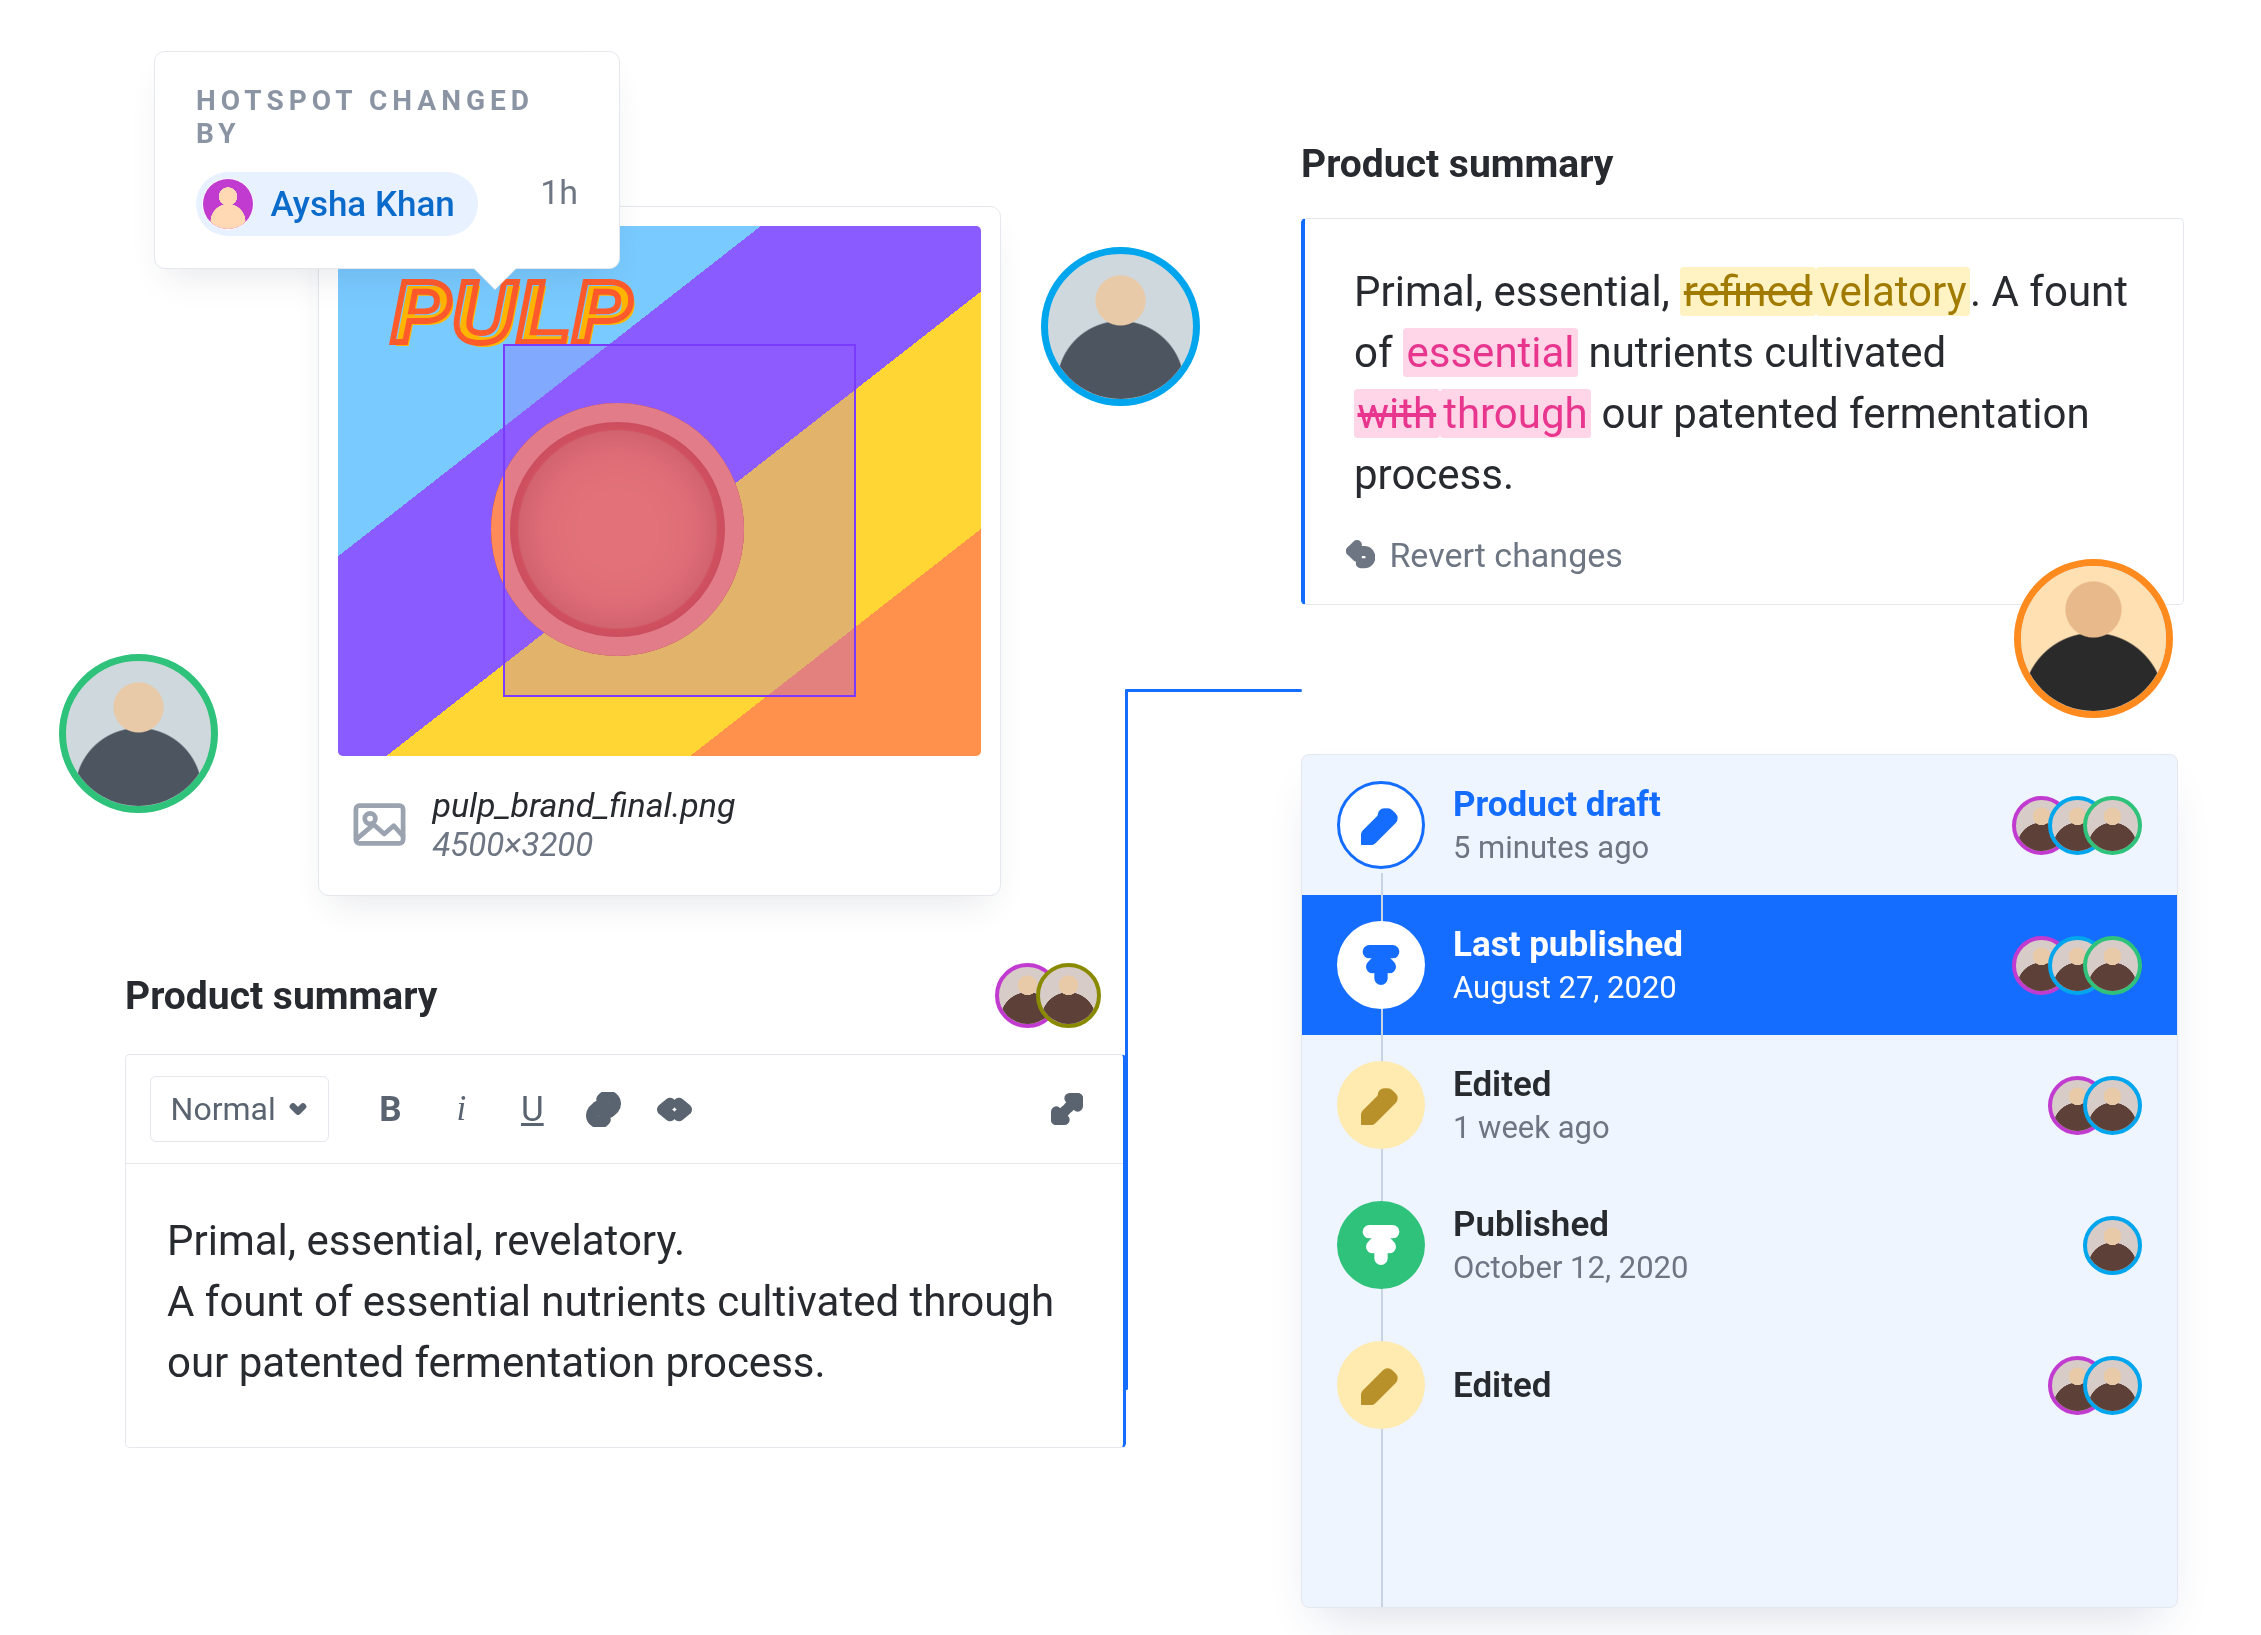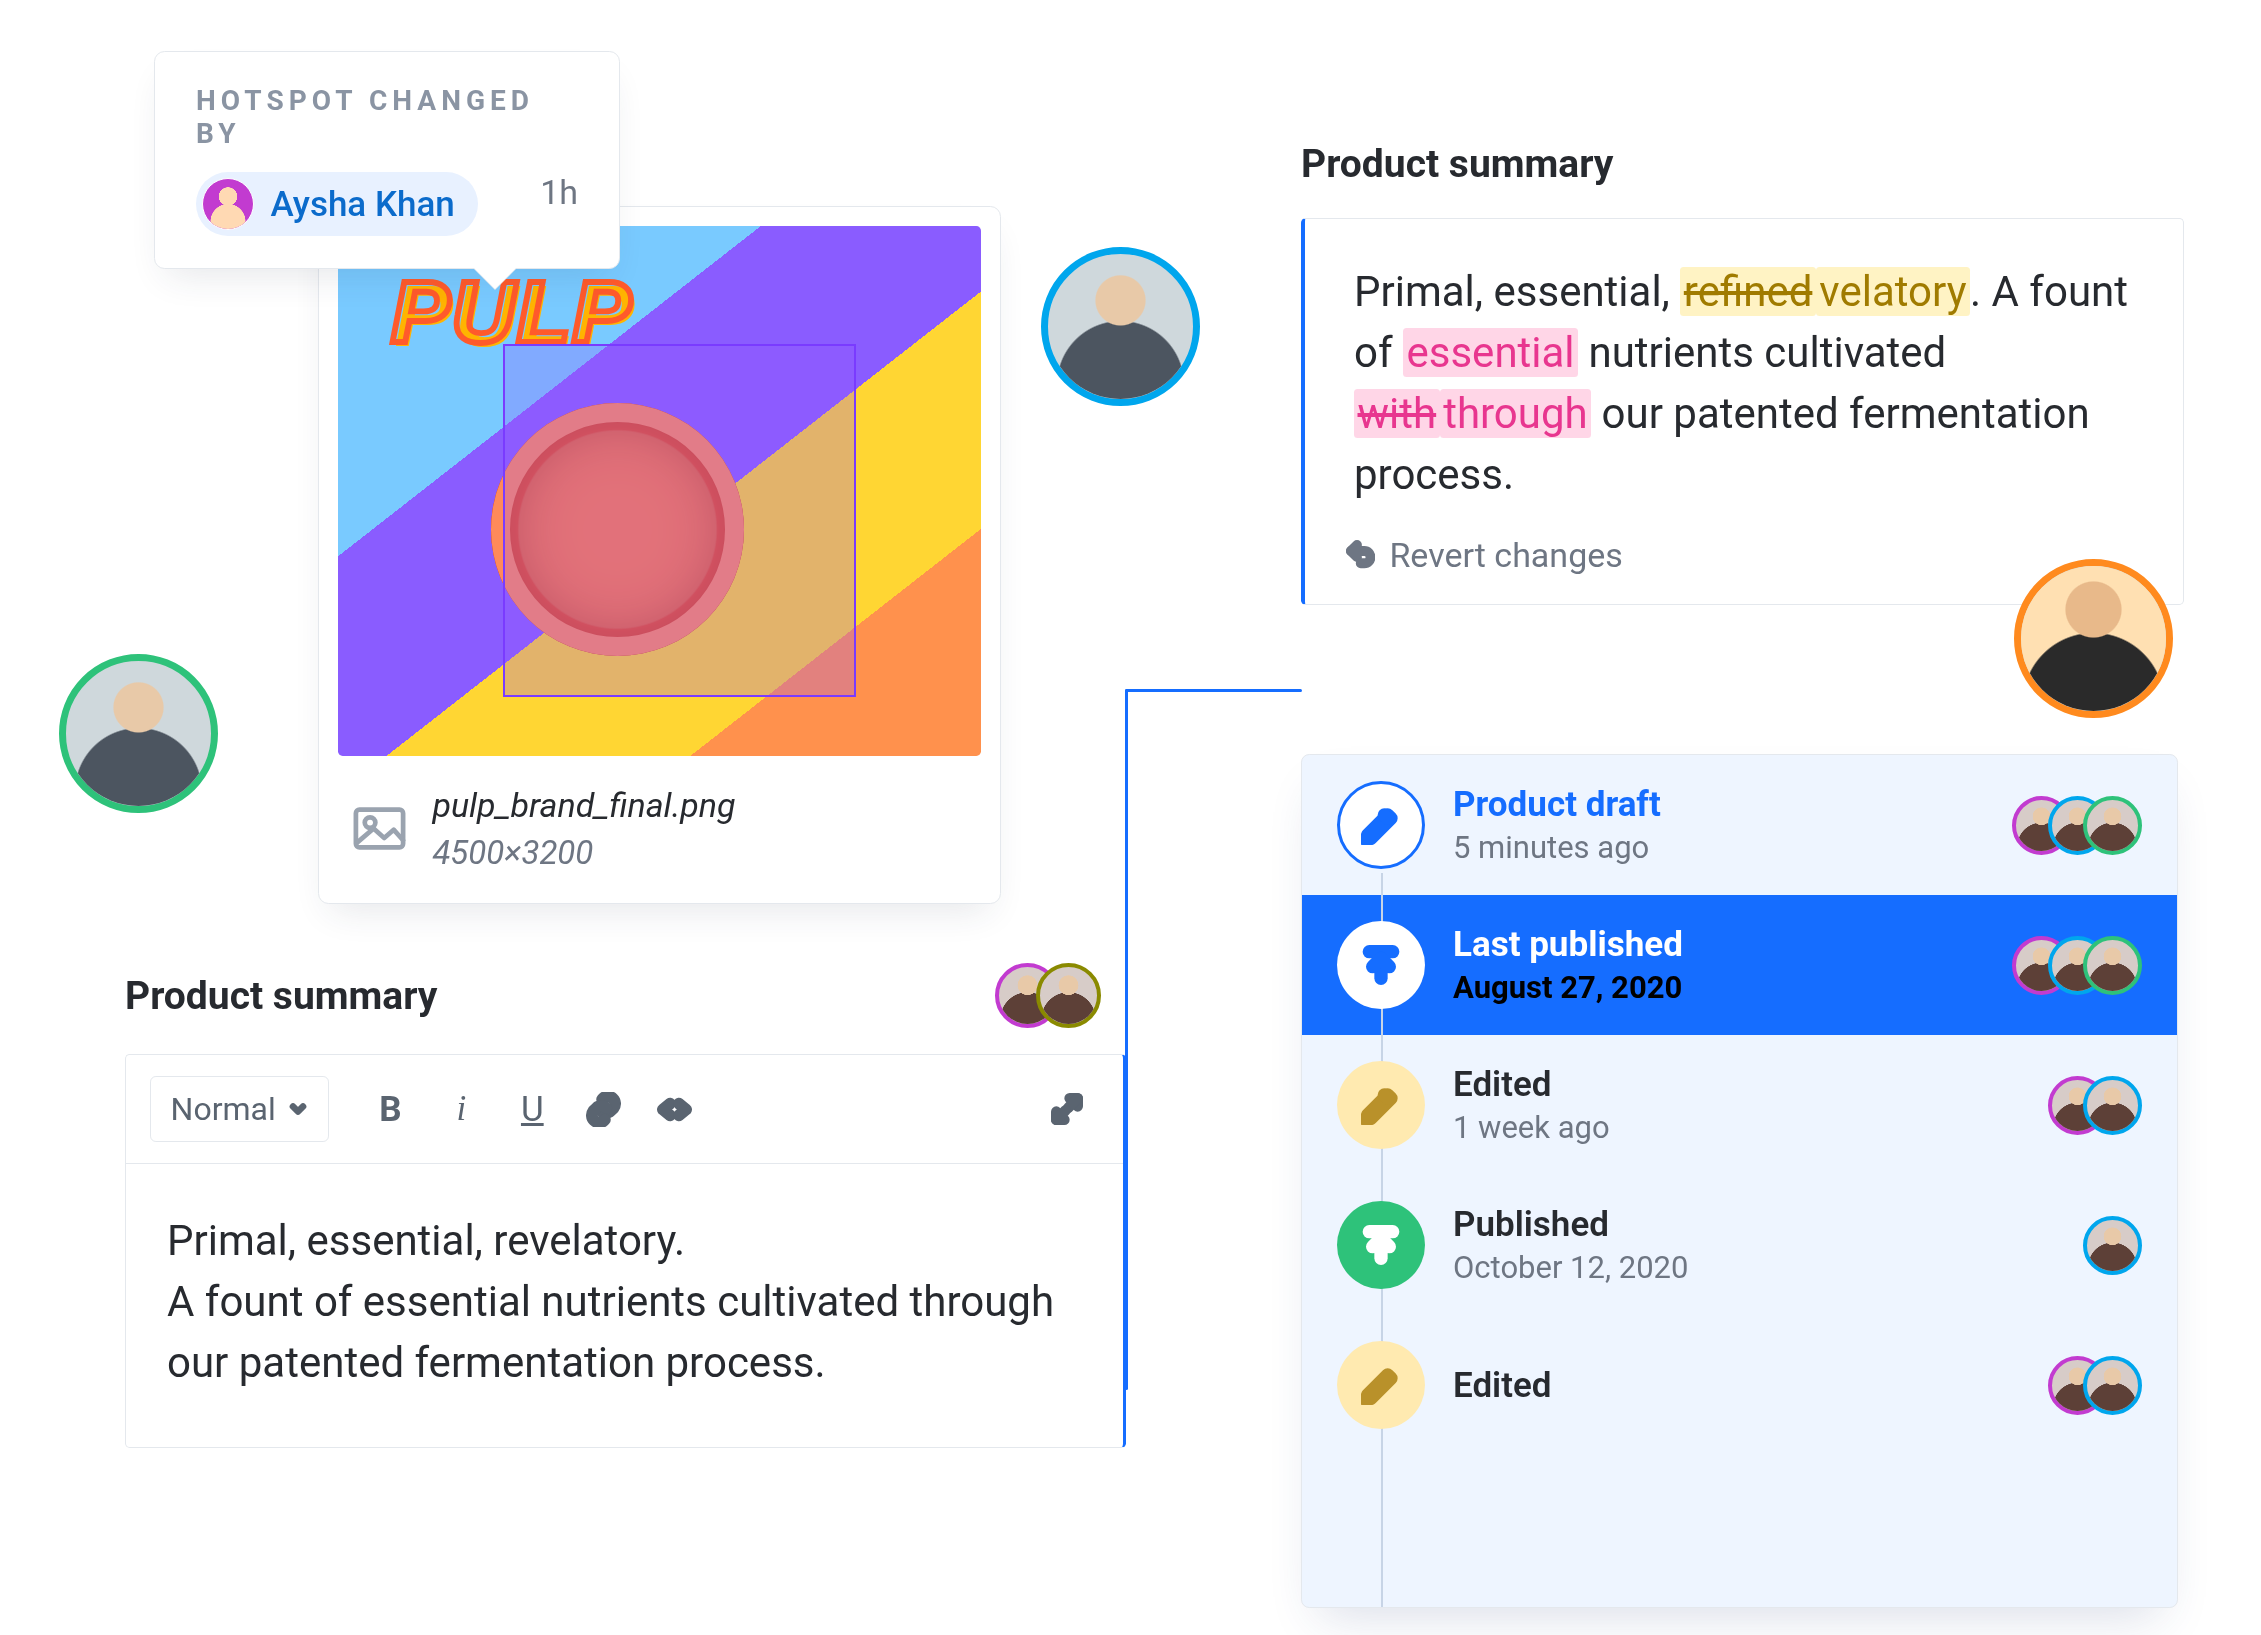--- a/index.html
+++ b/index.html
@@ -116,21 +116,21 @@
   .pulp{
     position:absolute;left:53px;top:35px;
     font-size:88px;font-weight:800;letter-spacing:.02em;
     color:transparent;
     -webkit-text-stroke:5.9px #ff5a2b;
     text-shadow:3.5px 3.5px 0 #ffb400;
     font-family:Arial Black,Arial,sans-serif;
   }
   .imgmeta{display:flex;align-items:center;gap:23.6px;padding:29.4px 11.8px 11.8px;}
   .imgmeta .fn{font-size:34px;color:var(--text);}
-  .imgmeta .dim{font-size:33px;color:var(--muted);margin-top:8px;}
+  .imgmeta .dim{font-size:33px;color:var(--muted);margin-top:0;}
   .ico{width:59px;height:59px;display:flex;align-items:center;justify-content:center;color:#9aa3af;}
   .ico svg{width:100%;height:100%;}
 
   
   .avatar{
     position:absolute;
     width:159px;height:159px;border-radius:50%;
     border:7px solid;
     background:#cfd8dc center/cover;
     overflow:hidden;
@@ -227,21 +227,21 @@
   .hist-item{
     display:flex;align-items:center;gap:28px;
     padding:26px 35px;
     position:relative;
   }
   .hist-item.sel{background:var(--blue);color:#fff;}
   .hist-item .txt{display:flex;flex-direction:column;gap:4.7px;}
   .hist-item .t1{font-size:35px;font-weight:700;color:var(--blue);}
   .hist-item.sel .t1{color:#fff;}
   .hist-item .t2{font-size:31px;color:var(--muted);}
-  .hist-item.sel .t2{color:#000000;font-weight:bold;}
+  .hist-item.sel .t2{color:#ffffff;}
   .hist-item.reg .t1{color:var(--text);font-weight:600;}
   .hicon{
     width:88px;height:88px;border-radius:50%;
     display:flex;align-items:center;justify-content:center;
     flex:0 0 88px;
     position:relative;
     z-index:2;
   }
   .hicon svg{width:40px;height:40px;}
   .hicon.draft{background:#fff;border:3.5px solid var(--blue);color:var(--blue);}

